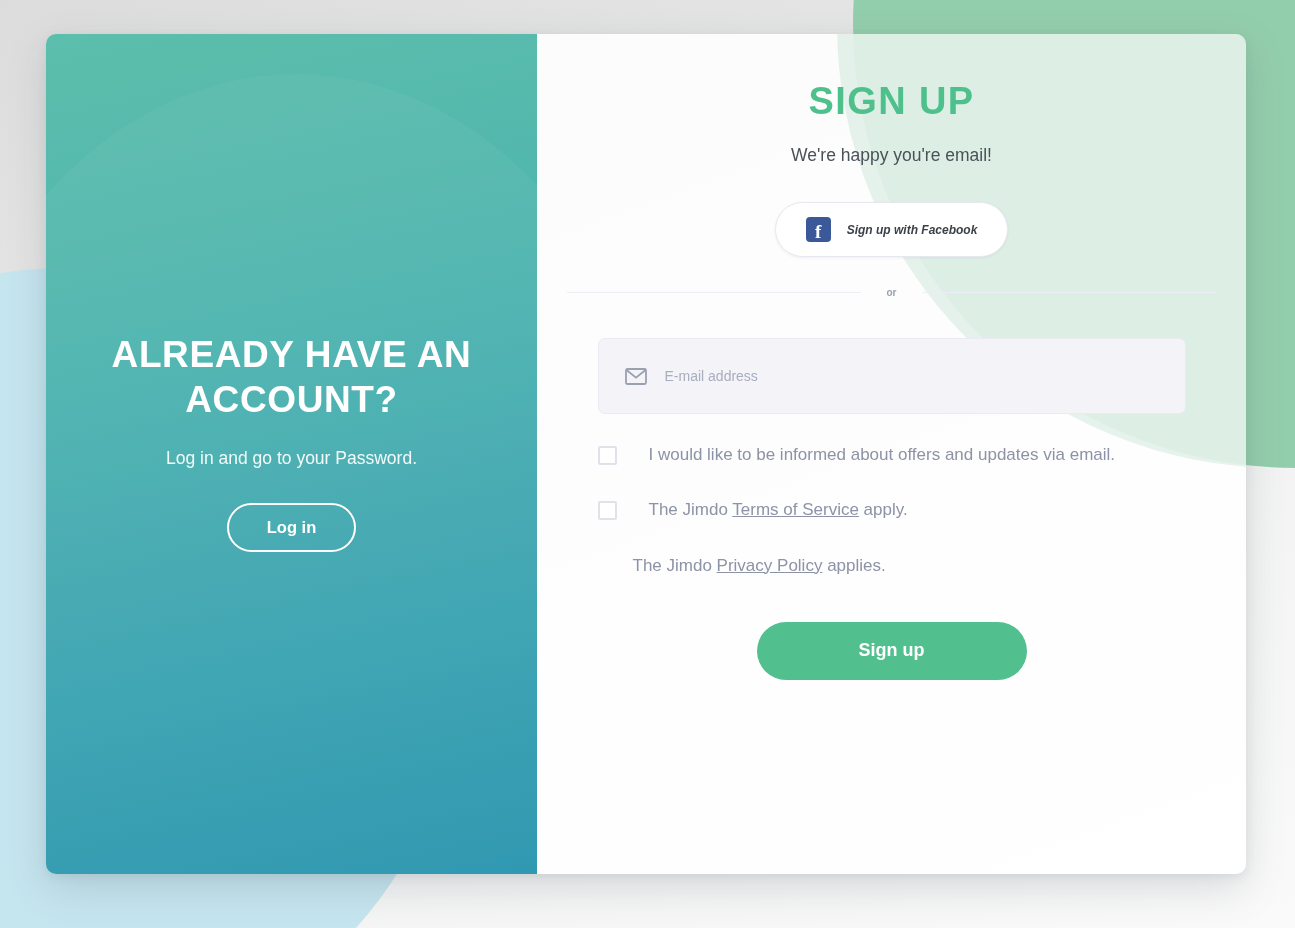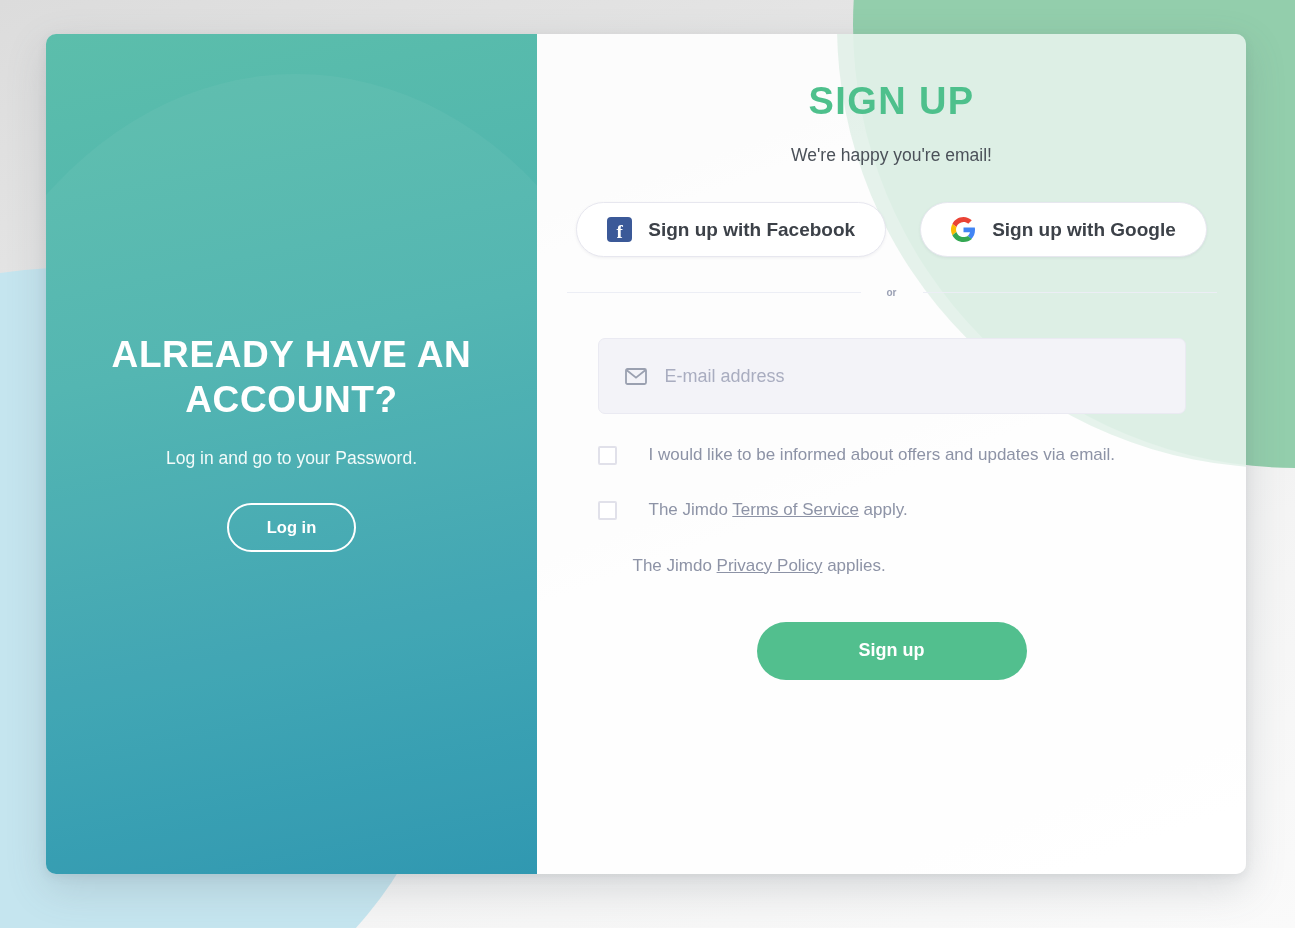--- a/index.html
+++ b/index.html
@@ -168,23 +168,24 @@
     background: #ffffff;
     border: 1px solid #e7e7ef;
     border-radius: 28px;
     padding: 14px 30px;
     cursor: pointer;
     box-shadow: 0 1px 3px rgba(60, 60, 90, 0.07);
     font-family: inherit;
   }
   .btn-social .label {
     color: #3c4148;
-    font-size: 19px;
+    font-size: 12px;
     font-weight: 700;
     white-space: nowrap;
+    font-style: italic;
   }
   .fb-badge {
     width: 25px;
     height: 25px;
     border-radius: 4px;
     background: #3b5998;
     color: #ffffff;
     font-size: 19px;
     font-weight: 700;
     font-family: "Liberation Serif", serif;
@@ -228,21 +229,21 @@
   }
   .field .lead-icon {
     margin-left: 26px;
     margin-right: 18px;
     display: flex;
     align-items: center;
     flex: 0 0 auto;
   }
   .field .placeholder {
     color: #a9adc0;
-    font-size: 18px;
+    font-size: 14px;
   }
   .field .eye {
     position: absolute;
     right: 24px;
     top: 50%;
     transform: translateY(-50%);
     cursor: pointer;
     display: flex;
   }
 
@@ -322,31 +323,20 @@
       <h1 class="signup-title">SIGN UP</h1>
       <p class="signup-sub">We're happy you're email!</p>
 
       <div class="social-row">
 
         <button class="btn-social">
           <span class="fb-badge">f</span>
           <span class="label">Sign up with Facebook</span>
         </button>
 
-        <button class="btn-social">
-          <span style="display:flex;">
-            <svg width="25" height="25" viewBox="0 0 48 48" aria-hidden="true">
-              <path fill="#EA4335" d="M24 9.5c3.5 0 6.6 1.2 9.1 3.6l6.8-6.8C35.6 2.4 30.2 0 24 0 14.6 0 6.5 5.4 2.6 13.2l7.9 6.2C12.4 13.6 17.7 9.5 24 9.5z"></path>
-              <path fill="#4285F4" d="M46.1 24.6c0-1.6-.1-3.1-.4-4.6H24v9.1h12.4c-.5 2.9-2.2 5.4-4.7 7l7.6 5.9c4.4-4.1 6.8-10.1 6.8-17.4z"></path>
-              <path fill="#FBBC05" d="M10.5 28.6c-.5-1.5-.8-3-.8-4.6s.3-3.1.8-4.6l-7.9-6.2C1 16.3 0 20 0 24s1 7.7 2.6 10.8l7.9-6.2z"></path>
-              <path fill="#34A853" d="M24 48c6.5 0 11.9-2.1 15.9-5.8l-7.6-5.9c-2.1 1.4-4.8 2.3-8.3 2.3-6.3 0-11.6-4.1-13.5-9.9l-7.9 6.2C6.5 42.6 14.6 48 24 48z"></path>
-            </svg>
-          </span>
-          <span class="label">Sign up with Google</span>
-        </button>
 
       </div>
 
       <div class="divider">
         <span class="line"></span>
         <span class="or">or</span>
         <span class="line"></span>
       </div>
 
       <div class="field">

